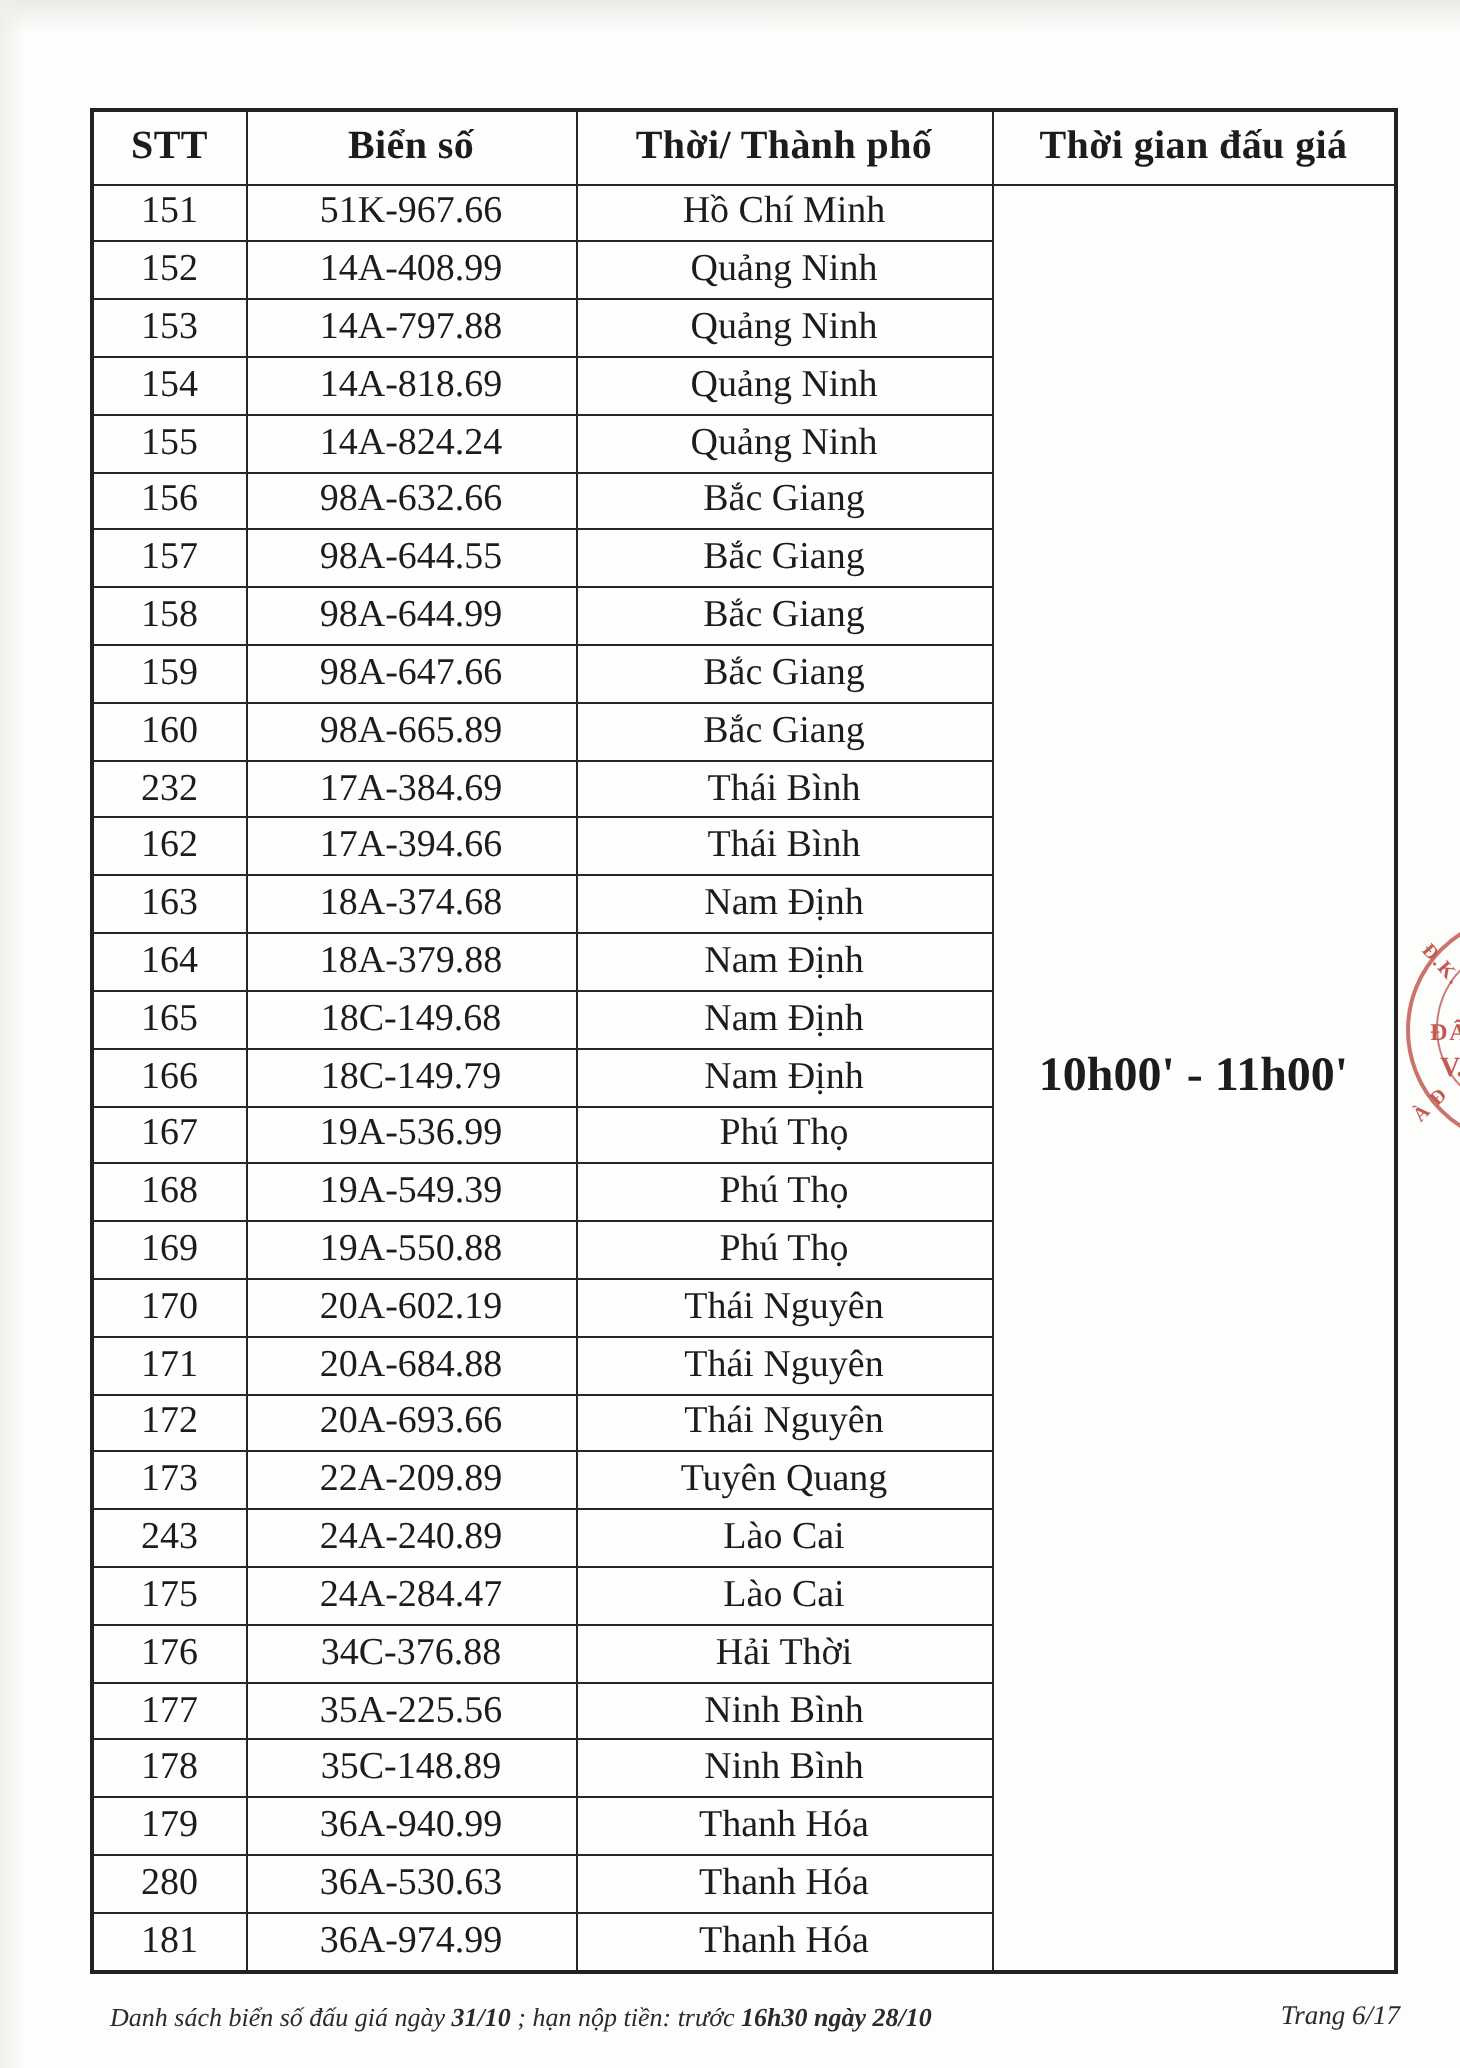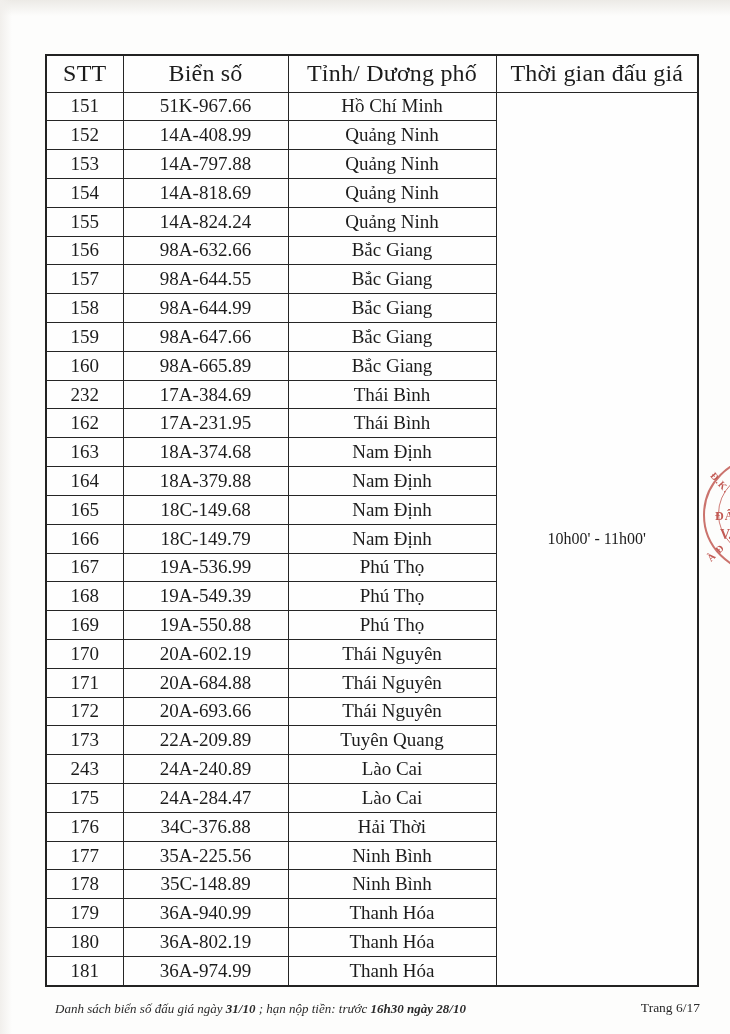--- a/index.html
+++ b/index.html
@@ -27,23 +27,23 @@
     border-collapse:collapse;table-layout:fixed;
     background:#fefefe;
   }
   .doc-table th,.doc-table td{
     border:1.5px solid #262626;
     text-align:center;vertical-align:middle;
     padding:0;overflow:hidden;white-space:nowrap;
   }
   .doc-table{border:2px solid #222;}
   .doc-table thead tr{height:37px;}
-  .doc-table th{font-size:24px;font-weight:normal;letter-spacing:.2px;text-align:center;}
+  .doc-table th{font-size:20px;font-weight:bold;letter-spacing:.2px;text-align:center;}
   .doc-table tbody td{font-size:19px;}
-  .doc-table .time-cell{font-size:16px;font-weight:normal;}
+  .doc-table .time-cell{font-size:24px;font-weight:bold;}
   
   .stamp{
     position:absolute;left:701px;top:452px;width:130px;height:132px;
     color:#c25a54;
   }
   .stamp-outer{
     position:absolute;left:2px;top:5px;width:112px;height:112px;
     border:2px solid currentColor;border-radius:50%;opacity:.85;
   }
   .stamp-inner{
@@ -56,21 +56,21 @@
   .stamp-line2{left:19px;top:76px;font-size:14px;}
   .stamp-arc-bottom{left:5px;top:96px;font-size:10px;transform:rotate(-44deg);letter-spacing:1px;}
   
   .footer-note{
     position:absolute;left:55px;top:1001px;
     font-size:13px;font-style:italic;color:#2a2a2a;text-align:center;
   }
   .footer-note b{font-weight:bold;}
   .page-number{
     position:absolute;right:30px;top:1000px;
-    font-size:13.5px;color:#2a2a2a;
+    font-size:13.5px;color:#2a2a2a;font-style:italic;
   }
 </style>
 </head>
 <body>
 
 <div class="page">
 
   <div class="scan-top"></div>
   <div class="scan-left"></div>
 
@@ -78,21 +78,21 @@
     <colgroup>
       <col style="width:77px">
       <col style="width:165px">
       <col style="width:208px">
       <col style="width:202px">
     </colgroup>
     <thead>
       <tr>
         <th>STT</th>
         <th>Biển số</th>
-        <th>Tỉnh/ Dương phố</th>
+        <th>Thời/ Thành phố</th>
         <th>Thời gian đấu giá</th>
       </tr>
     </thead>
     <tbody>
         <tr>
           <td>151</td>
           <td>51K-967.66</td>
           <td>Hồ Chí Minh</td>
           <td rowspan="31" class="time-cell">10h00' - 11h00'</td>
         </tr>
@@ -141,21 +141,21 @@
           <td>98A-665.89</td>
           <td>Bắc Giang</td>
         </tr>
         <tr>
           <td>232</td>
           <td>17A-384.69</td>
           <td>Thái Bình</td>
         </tr>
         <tr>
           <td>162</td>
-          <td>17A-231.95</td>
+          <td>17A-394.66</td>
           <td>Thái Bình</td>
         </tr>
         <tr>
           <td>163</td>
           <td>18A-374.68</td>
           <td>Nam Định</td>
         </tr>
         <tr>
           <td>164</td>
           <td>18A-379.88</td>
@@ -230,22 +230,22 @@
           <td>178</td>
           <td>35C-148.89</td>
           <td>Ninh Bình</td>
         </tr>
         <tr>
           <td>179</td>
           <td>36A-940.99</td>
           <td>Thanh Hóa</td>
         </tr>
         <tr>
-          <td>180</td>
-          <td>36A-802.19</td>
+          <td>280</td>
+          <td>36A-530.63</td>
           <td>Thanh Hóa</td>
         </tr>
         <tr>
           <td>181</td>
           <td>36A-974.99</td>
           <td>Thanh Hóa</td>
         </tr>
       </tbody>
   </table>
 

